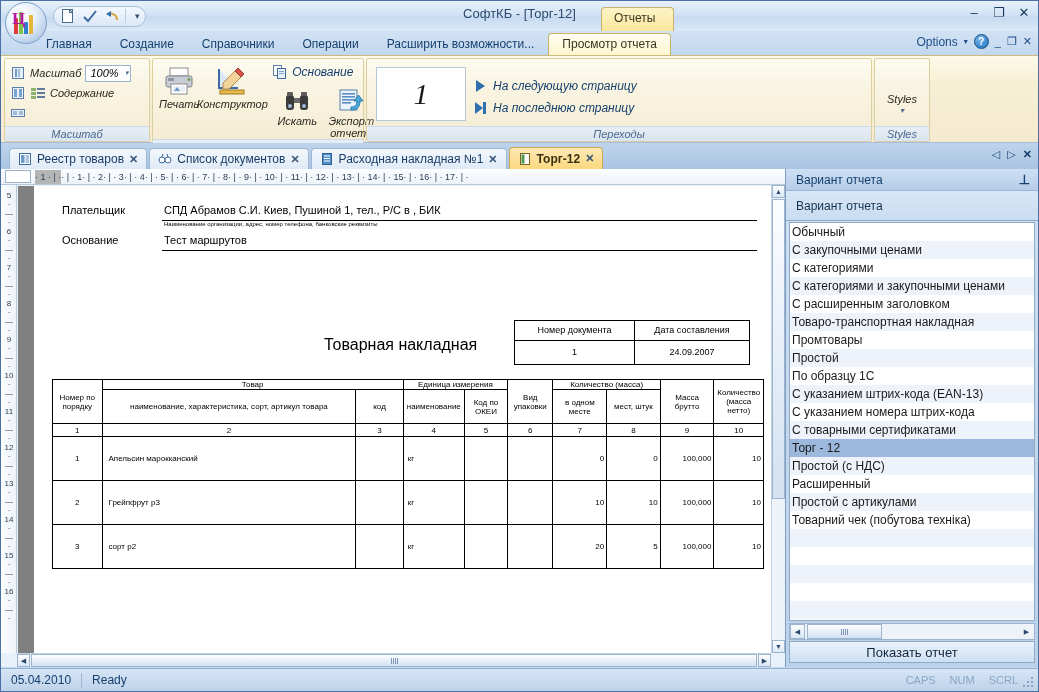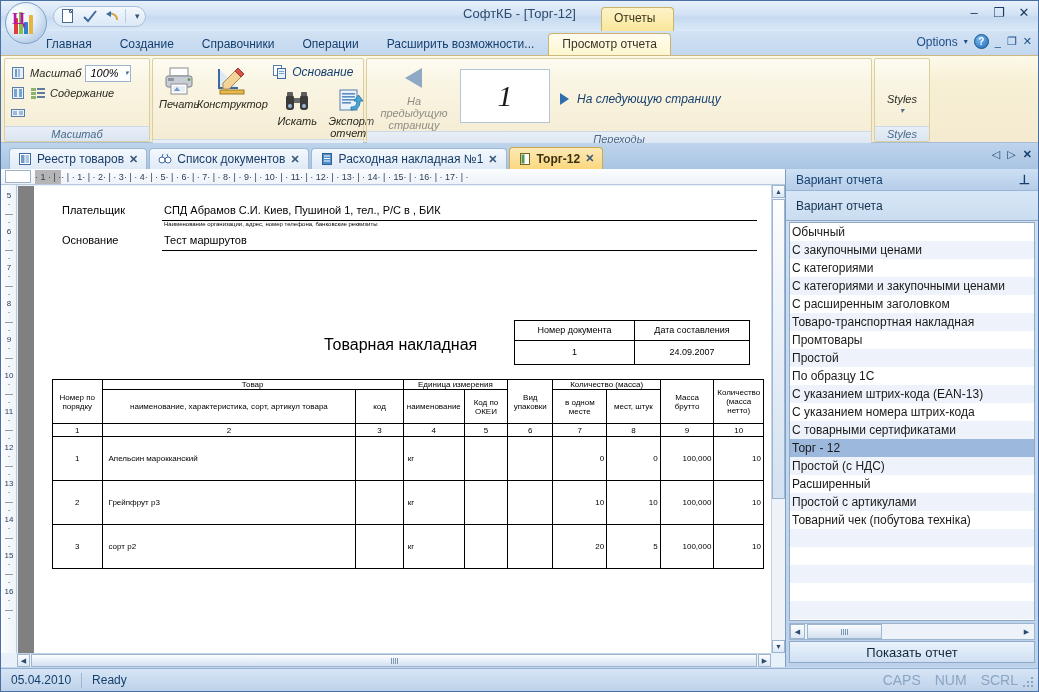--- a/index.html
+++ b/index.html
@@ -320,21 +320,21 @@
     position:absolute; left:0; right:0; bottom:0; height:23px;
     background: linear-gradient(180deg,#d6e5f6 0%, #bed2e9 100%);
     border-top: 1px solid #96b1d0;
     display:flex; align-items:center;
     font-size: 12px; color:#15406e;
   }
   .status .cell { padding: 0 10px; height:100%; display:flex; align-items:center;}
   .status .divider { width:1px; height:15px; background:#9db5cf; }
   .status .right {
     margin-left:auto; display:flex; gap:14px; align-items:center;
-    padding-right: 20px; color:#8ba5c1; font-size:14px;text-align:center;
+    padding-right: 20px; color:#8ba5c1; font-size:11px;text-align:center;
   }
   .status-grip { position:absolute; right:3px; bottom:2px; width:12px; height:12px;}
   .status-grip i { position:absolute; width:2px; height:2px; background:#8ba5c1;}
 </style>
 </head>
 <body>
 
 <div id="app">
 
   <div class="titlebar">
@@ -521,39 +521,40 @@
               <span>Экспорт отчета</span>
             </div>
           </div>
         </div>
       </div>
       <div class="rgroup-title">Инструменты</div>
     </div>
 
     <div class="rgroup" style="width:506px;">
       <div class="rgroup-body" style="align-items:center; padding-top:0;">
-        <div class="bigbtn dim" style="width:84px;">
-          <span class="glyph">
-            <svg width="32" height="28" viewBox="0 0 32 28">
-                <path d="M24 4 L24 24 L7 14 Z" fill="#8fa8c4"></path>
-              </svg>
-          </span>
-          <span>На предыдущую страницу</span>
-        </div>
         <div class="pagebox">
           <span>1</span>
         </div>
         <div class="vcol" style="padding-top:8px;">
           <div class="linkrow">
             <span class="icon16">
               <svg width="16" height="16" viewBox="0 0 16 16">
                   <path d="M4 2 L4 14 L13 8 Z" fill="#2f6fae"></path>
                 </svg>
             </span>
             <span>На следующую страницу</span>
+          </div>
+          <div class="linkrow">
+            <span class="icon16">
+              <svg width="16" height="16" viewBox="0 0 16 16">
+                  <path d="M3 2 L3 14 L11 8 Z" fill="#2f6fae"></path>
+                  <rect x="11" y="2" width="3" height="12" fill="#2f6fae"></rect>
+                </svg>
+            </span>
+            <span>На последнюю страницу</span>
           </div>
         </div>
       </div>
       <div class="rgroup-title">Переходы</div>
     </div>
 
     <div class="rgroup" style="width:56px;">
       <div class="rgroup-body" style="align-items:center; justify-content:center;">
         <div class="bigbtn" style="width:52px; padding-top:22px;">
           <span>Styles</span>

